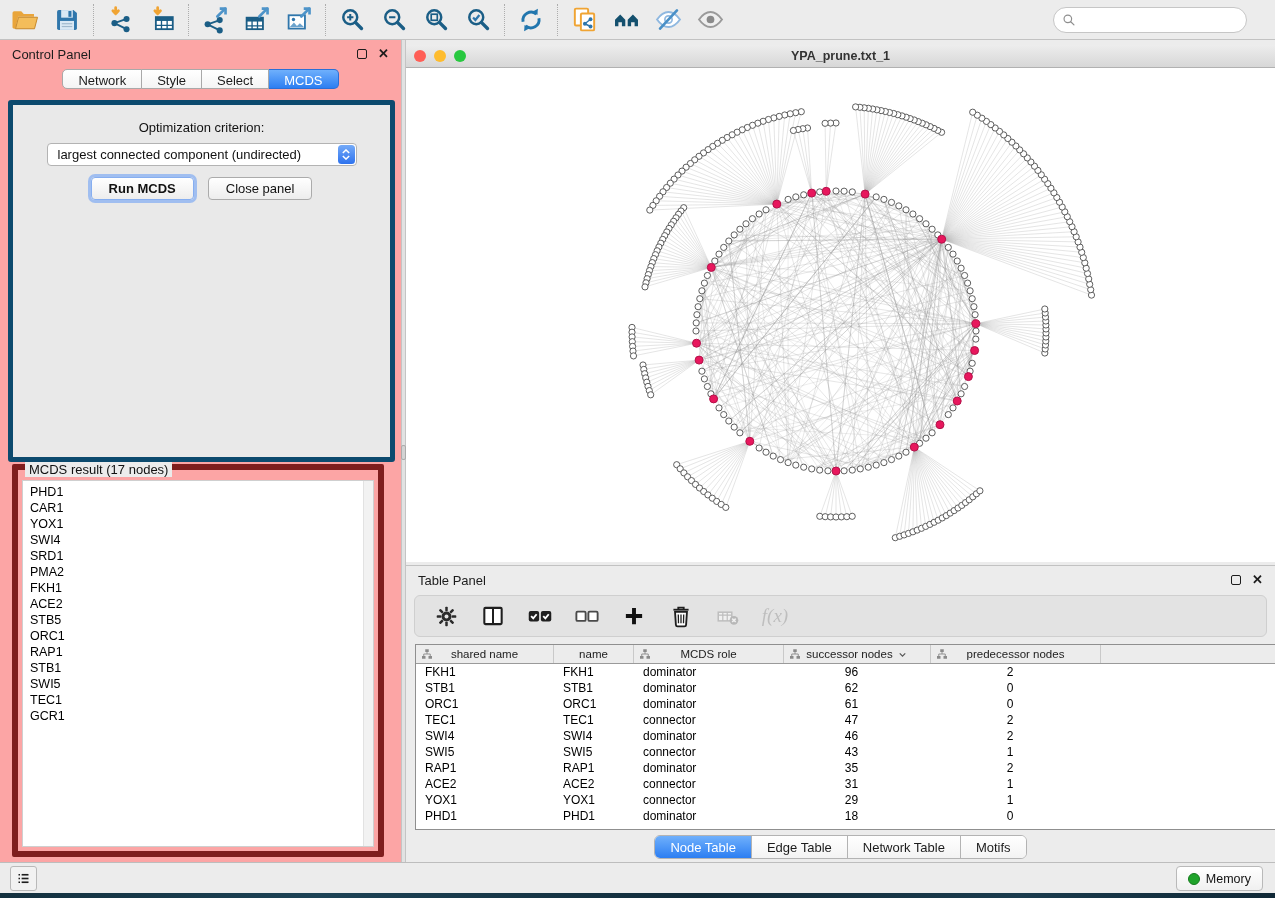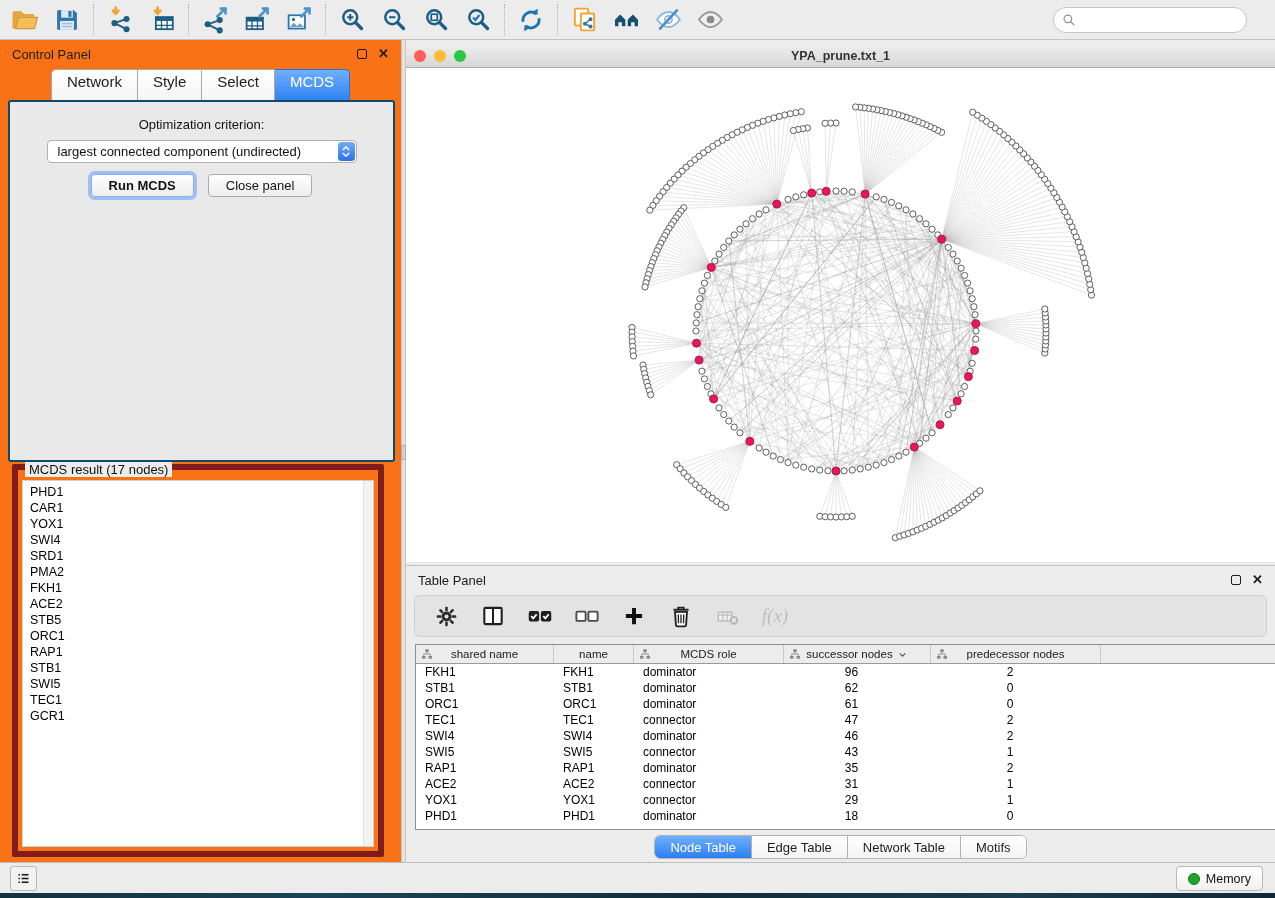--- a/index.html
+++ b/index.html
@@ -13,34 +13,34 @@
   .tb-btn { width:42px; height:34px; display:flex; align-items:center; justify-content:center; border-radius:4px; }
   .tb-sep { border-left:1px dotted #adadad; height:32px; margin:0 5px; }
   .icon { display:flex; align-items:center; justify-content:center; }
   .search-box { position:absolute; right:28px; top:7px; width:194px; height:26px; background:#fff;
                 border:1px solid #c6c6c6; border-radius:13px; display:flex; align-items:center;
                 padding:0 8px; gap:5px; }
   .search-box input { border:none; outline:none; flex:1; font-size:13px; background:transparent;
                       font-family:"Liberation Sans", sans-serif; }
 
   
-  .control-panel { position:absolute; left:0; top:40px; width:401px; height:822px; background:#f97316; }
+  .control-panel { position:absolute; left:0; top:40px; width:401px; height:822px; background:#fca5a5; }
   .panel-header { height:28px; display:flex; align-items:center; padding:0 12px; font-size:13px; color:#1c1c1c; }
   .win-btns { margin-left:auto; display:flex; align-items:center; gap:11px; }
   .float-btn { width:10px; height:10px; border:1.6px solid #1c1c1c; border-radius:2px; display:inline-block; }
   .close-x { font-size:13px; font-weight:700; color:#1c1c1c; line-height:10px; }
   .cp-tabs { display:flex; justify-content:center; margin-top:1px; }
   .tab { background:linear-gradient(#ffffff,#f4f4f4); border:1px solid #a9a9a9; border-left:none;
-         padding:3px 15px 12px; font-size:15px; color:#1c1c1c; }
+         padding:3px 15px 0; font-size:13px; color:#1c1c1c; }
   .tab:first-child { border-left:1px solid #a9a9a9; border-radius:5px 0 0 5px; }
   .tab:last-child { border-radius:0 5px 5px 0; }
   .tab.active { background:linear-gradient(#6fb0fc,#2c7ef2); border-color:#2a6fd6; color:#fff; }
 
   .options-panel { position:absolute; left:8px; right:6px; top:60px; height:362px; background:#e9e9e9;
-                   border:2px solid #0c4a6e; border-radius:3px; text-align:center; }
+                   border:5px solid #0c4a6e; border-radius:3px; text-align:center; }
   .opt-label { margin-top:15px; font-size:13px; color:#111; }
   .dropdown { width:310px; height:23px; margin:8px auto 0; background:#fff; border:1px solid #b3b3b3;
               border-radius:4px; display:flex; align-items:center; }
   .dd-text { flex:1; font-size:13px; color:#111; text-align:left; padding-left:10px; white-space:nowrap; }
   .dd-stepper { width:17px; height:19px; margin:1px 1px 1px 0; border-radius:3.5px;
                 background:linear-gradient(#74aaf8,#2d72ee); display:flex; flex-direction:column;
                 align-items:center; justify-content:center; gap:1px; }
   .buttons-row { margin-top:11px; display:flex; justify-content:center; gap:14px; }
   .btn { height:23px; padding:0 17px; background:linear-gradient(#ffffff,#ededed); border:1px solid #ababab;
          border-radius:4px; font-size:13px; color:#111; font-family:"Liberation Sans", sans-serif; }

